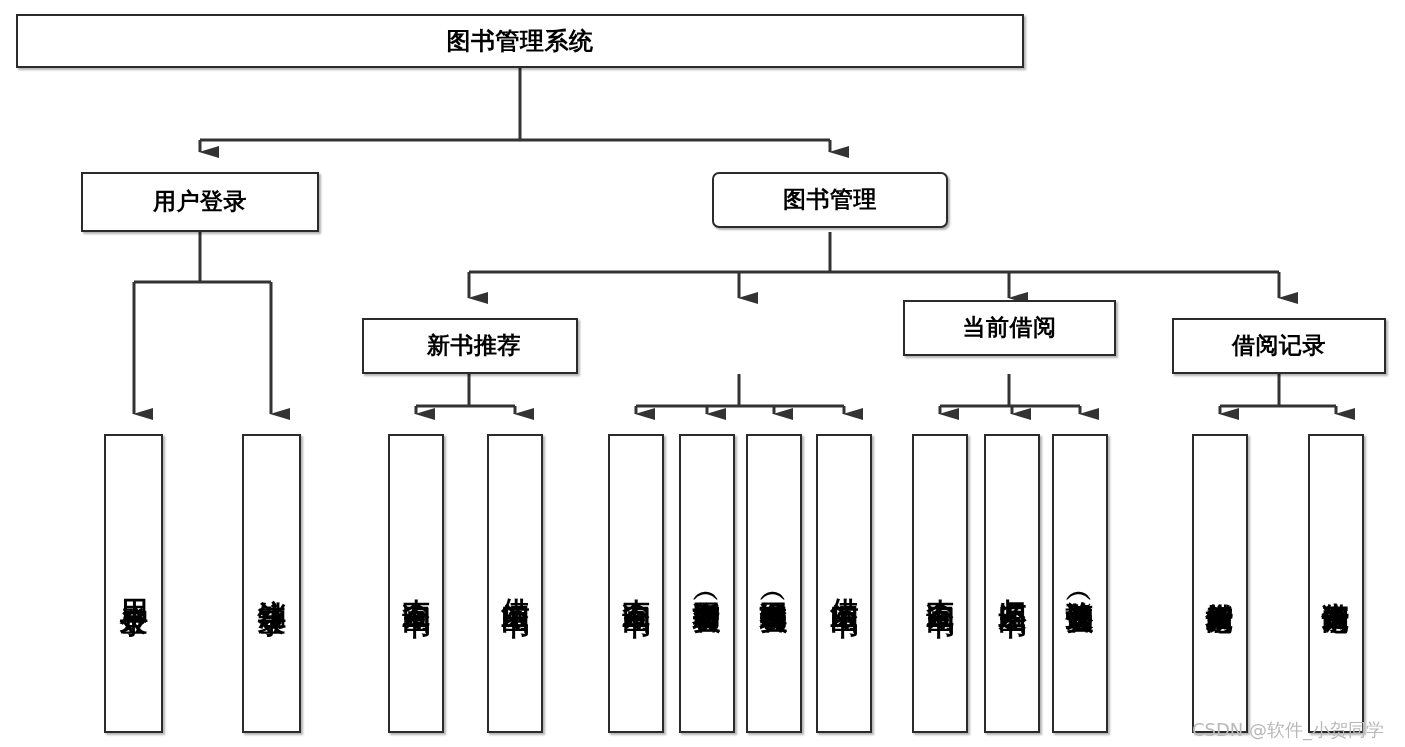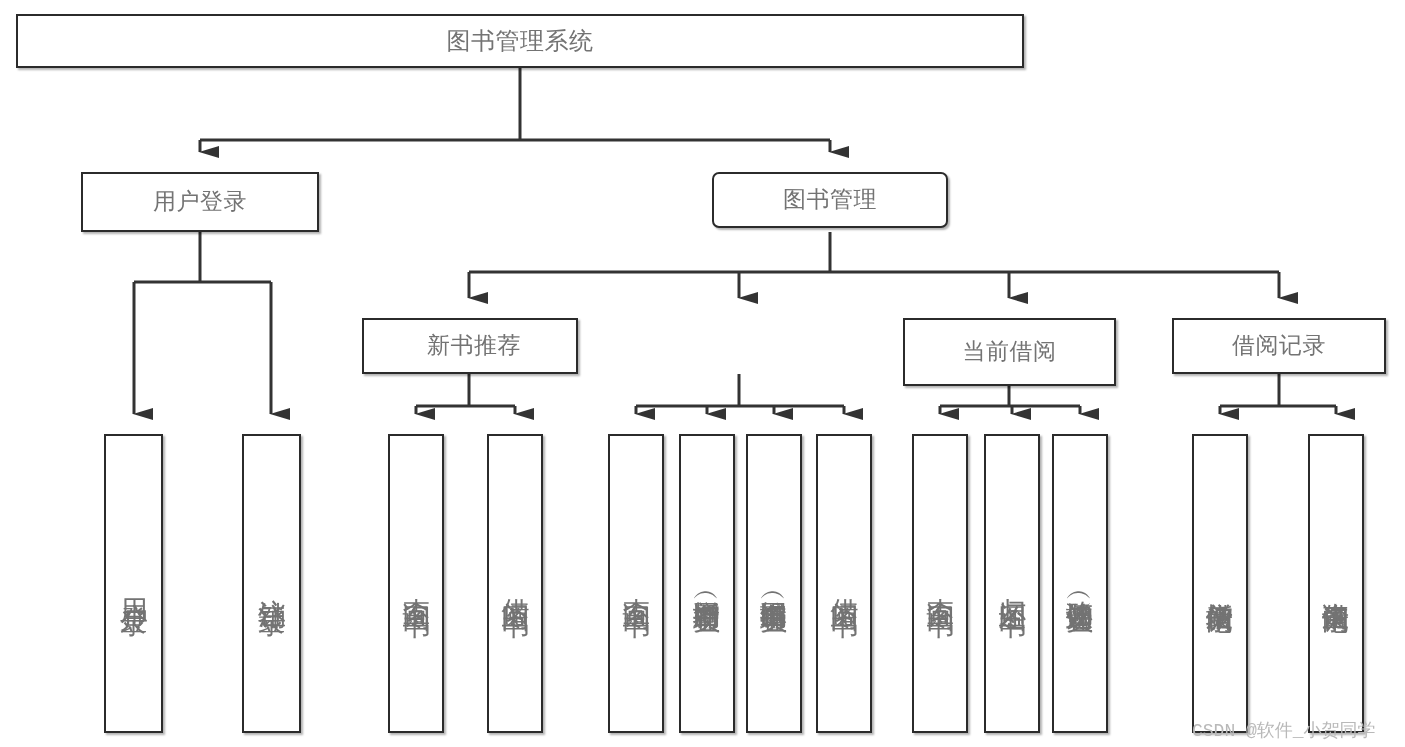--- a/index.html
+++ b/index.html
@@ -31,24 +31,25 @@
     background: #ffffff;
     border: 2px solid #2b2b2b;
     box-shadow: 2px 2px 2px rgba(0,0,0,0.30);
     display: flex;
     align-items: center;
     justify-content: center;
     color: #3a3a3a;
     z-index: 2;
   }
   .node .label {
-    color: #737373;
+    color: #000000;
     letter-spacing: 0.5px;
     line-height: 1.18;
     white-space: nowrap;
+    font-weight: bold;
   }
   
   .node.horiz .label {
     font-size: 23px;
   }
   .node.root .label {
     font-size: 24px;
   }
   
   .node.vert {
@@ -139,21 +140,21 @@
   <div class="node horiz" style="left:81px; top:172px; width:238px; height:60px;">
     <span class="label">用户登录</span>
   </div>
   <div class="node horiz" style="left:712px; top:172px; width:236px; height:56px;border-radius:7px;">
     <span class="label">图书管理</span>
   </div>
 
   <div class="node horiz" style="left:362px; top:318px; width:216px; height:56px;padding-left:8px;">
     <span class="label">新书推荐</span>
   </div>
-  <div class="node horiz" style="left:903px; top:318px; width:213px; height:68px;">
+  <div class="node horiz" style="left:903px; top:300px; width:213px; height:56px;">
     <span class="label">当前借阅</span>
   </div>
   <div class="node horiz" style="left:1172px; top:318px; width:214px; height:56px;">
     <span class="label">借阅记录</span>
   </div>
 
   <div class="node vert" style="left:104px; top:434px; width:59px; height:299px;">
     <span class="label">用户登录</span>
   </div>
   <div class="node vert" style="left:242px; top:434px; width:59px; height:299px;">
@@ -186,15 +187,15 @@
   <div class="node vert long" style="left:1052px; top:434px; width:56px; height:299px;">
     <span class="label">确认归还（管理员）</span>
   </div>
   <div class="node vert long" style="left:1192px; top:434px; width:56px; height:299px;">
     <span class="label">新增借阅记录</span>
   </div>
   <div class="node vert long" style="left:1308px; top:434px; width:56px; height:299px;">
     <span class="label">查询借阅记录</span>
   </div>
 
-  <div class="watermark" style="left:1192px; top:718px;font-family:Liberation Mono, monospace;">CSDN @软件_小贺同学</div>
+  <div class="watermark" style="left:1192px; top:718px;">CSDN @软件_小贺同学</div>
 
 </div>
 
 </body></html>

